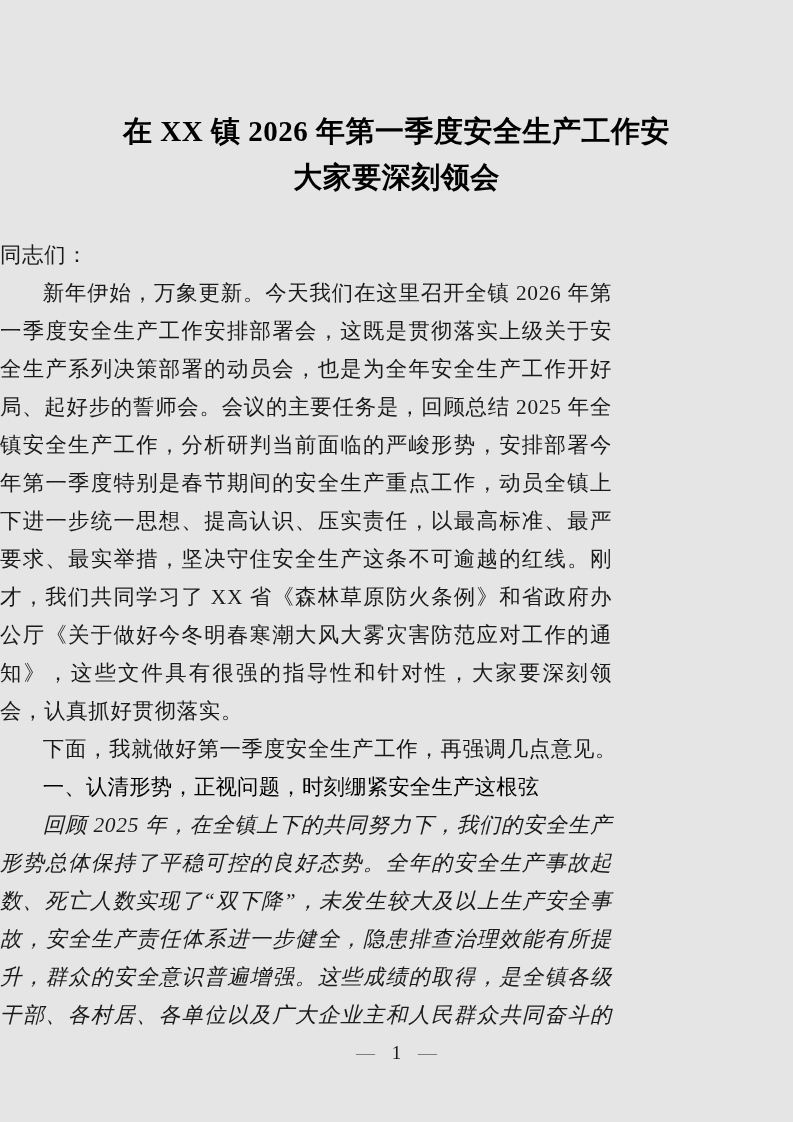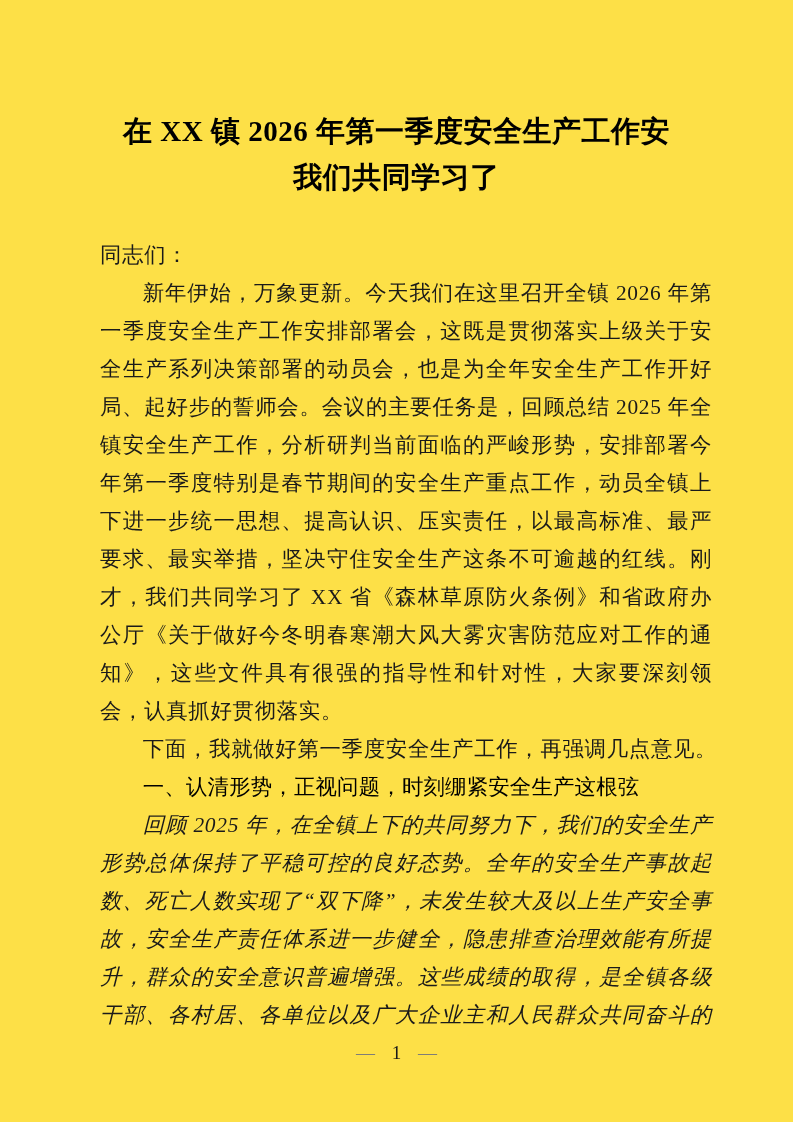--- a/index.html
+++ b/index.html
@@ -5,39 +5,38 @@
   html, body {
     margin: 0;
     padding: 0;
     background: #ffffff;
   }
   .page {
     position: relative;
     width: 793px;
     height: 1122px;
     margin: 0 auto;
-    background: #fde047;
+    background: #e5e5e5;
     overflow: hidden;
     box-sizing: border-box;
     padding-top: 108px;
   }
   .doc-title {
     width: 640px;
     margin: 0 auto 36px auto;
     text-align: center;
     font-family: "Liberation Serif", "DejaVu Serif", serif;
     font-weight: 700;
     font-size: 29px;
     line-height: 46px;
     color: #000000;
     letter-spacing: 0.5px;
   }
   .doc-body {
     width: 612px;
-    margin-left: 100px;
     font-family: "Liberation Serif", "DejaVu Serif", serif;
     font-size: 21.4px;
     line-height: 38px;
     letter-spacing: 0.7px;
     color: #1a1a1a;
   }
   .para {
     margin: 0;
     text-align: justify;
     text-indent: 2em;
@@ -77,21 +76,21 @@
     margin: 0 12px;
   }
 </style>
 </head>
 <body>
 
 <div class="page">
 
   <div class="doc-title">
     <div>在 XX 镇 2026 年第一季度安全生产工作安</div>
-    <div>我们共同学习了</div>
+    <div>大家要深刻领会</div>
   </div>
 
   <div class="doc-body">
 
   <div class="para salutation">同志们：</div>
       <div class="para body">新年伊始，万象更新。今天我们在这里召开全镇 2026 年第一季度安全生产工作安排部署会，这既是贯彻落实上级关于安全生产系列决策部署的动员会，也是为全年安全生产工作开好局、起好步的誓师会。会议的主要任务是，回顾总结 2025 年全镇安全生产工作，分析研判当前面临的严峻形势，安排部署今年第一季度特别是春节期间的安全生产重点工作，动员全镇上下进一步统一思想、提高认识、压实责任，以最高标准、最严要求、最实举措，坚决守住安全生产这条不可逾越的红线。刚才，我们共同学习了 XX 省《森林草原防火条例》和省政府办公厅《关于做好今冬明春寒潮大风大雾灾害防范应对工作的通知》，这些文件具有很强的指导性和针对性，大家要深刻领会，认真抓好贯彻落实。</div>
       <div class="para body-oneline">下面，我就做好第一季度安全生产工作，再强调几点意见。</div>
       <div class="para heading">一、认清形势，正视问题，时刻绷紧安全生产这根弦</div>
       <div class="para body-clipped">回顾 2025 年，在全镇上下的共同努力下，我们的安全生产形势总体保持了平稳可控的良好态势。全年的安全生产事故起数、死亡人数实现了“双下降”，未发生较大及以上生产安全事故，安全生产责任体系进一步健全，隐患排查治理效能有所提升，群众的安全意识普遍增强。这些成绩的取得，是全镇各级干部、各村居、各单位以及广大企业主和人民群众共同奋斗的</div>
     </div>

